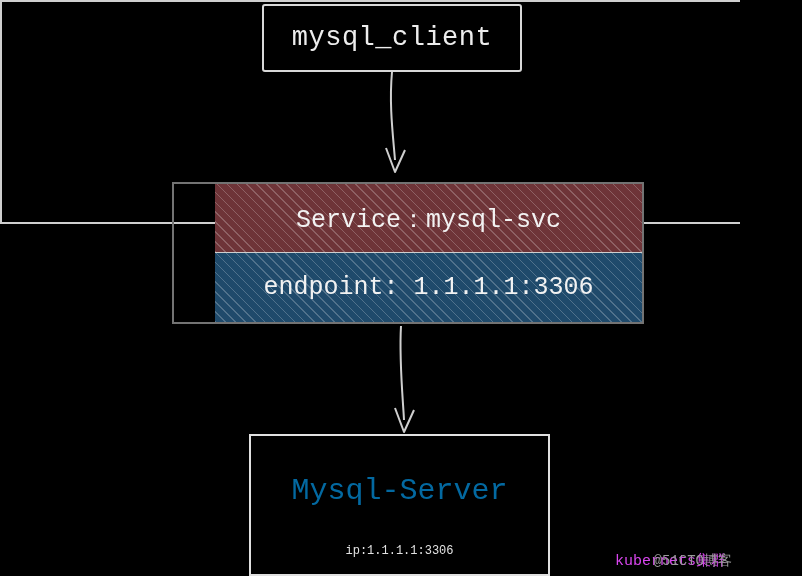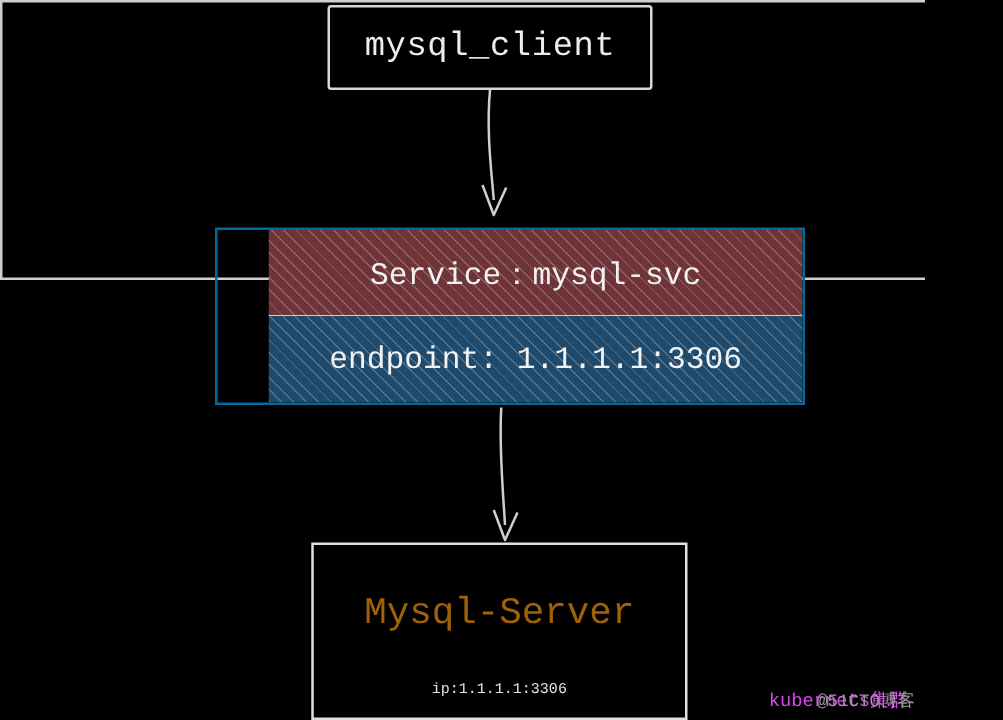--- a/index.html
+++ b/index.html
@@ -56,21 +56,21 @@
     color: #d946ef;
   }
 
   
   #svc-wrap {
     position: absolute;
     left: 172px;
     top: 182px;
     width: 472px;
     height: 142px;
-    border: 2px solid #0369a1;
+    border: 2px solid #737373;
     box-sizing: border-box;
     overflow: hidden;
     padding-left: 41px;
   }
   .svc-row {
     height: 50%;
     display: flex;
     align-items: center;
     justify-content: center;
     box-sizing: border-box;
@@ -109,21 +109,21 @@
     border: 2px solid #e0e0e0;
     display: block;
   }
   #server-title {
     position: absolute;
     left: 0;
     right: 0;
     top: 38px;
     text-align: center;
     font-size: 30px;
-    color: #a16207;
+    color: #0369a1;
   }
   #server-ip {
     position: absolute;
     left: 0;
     right: 0;
     top: 108px;
     text-align: center;
     font-size: 12px;
     color: #e2e2e2;
   }

